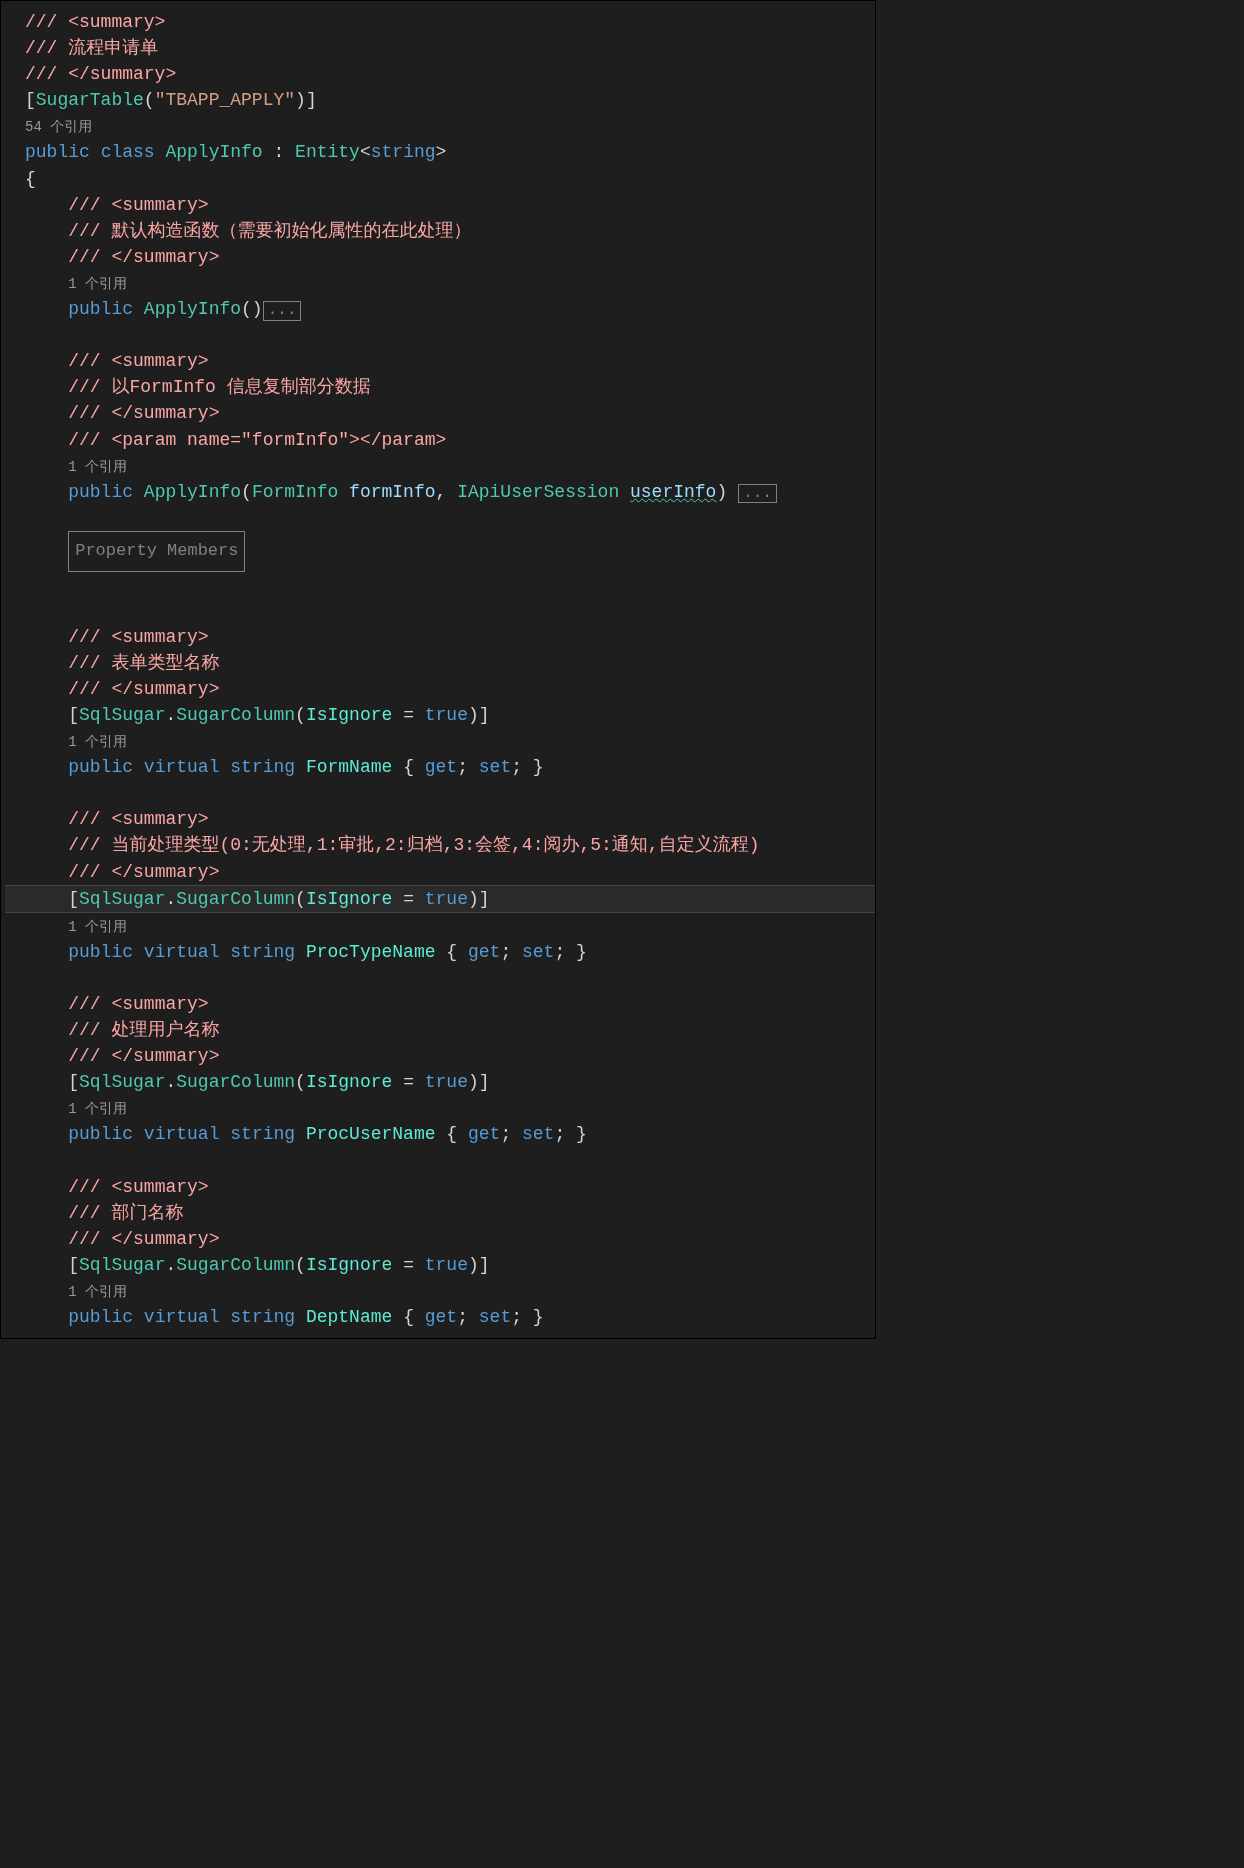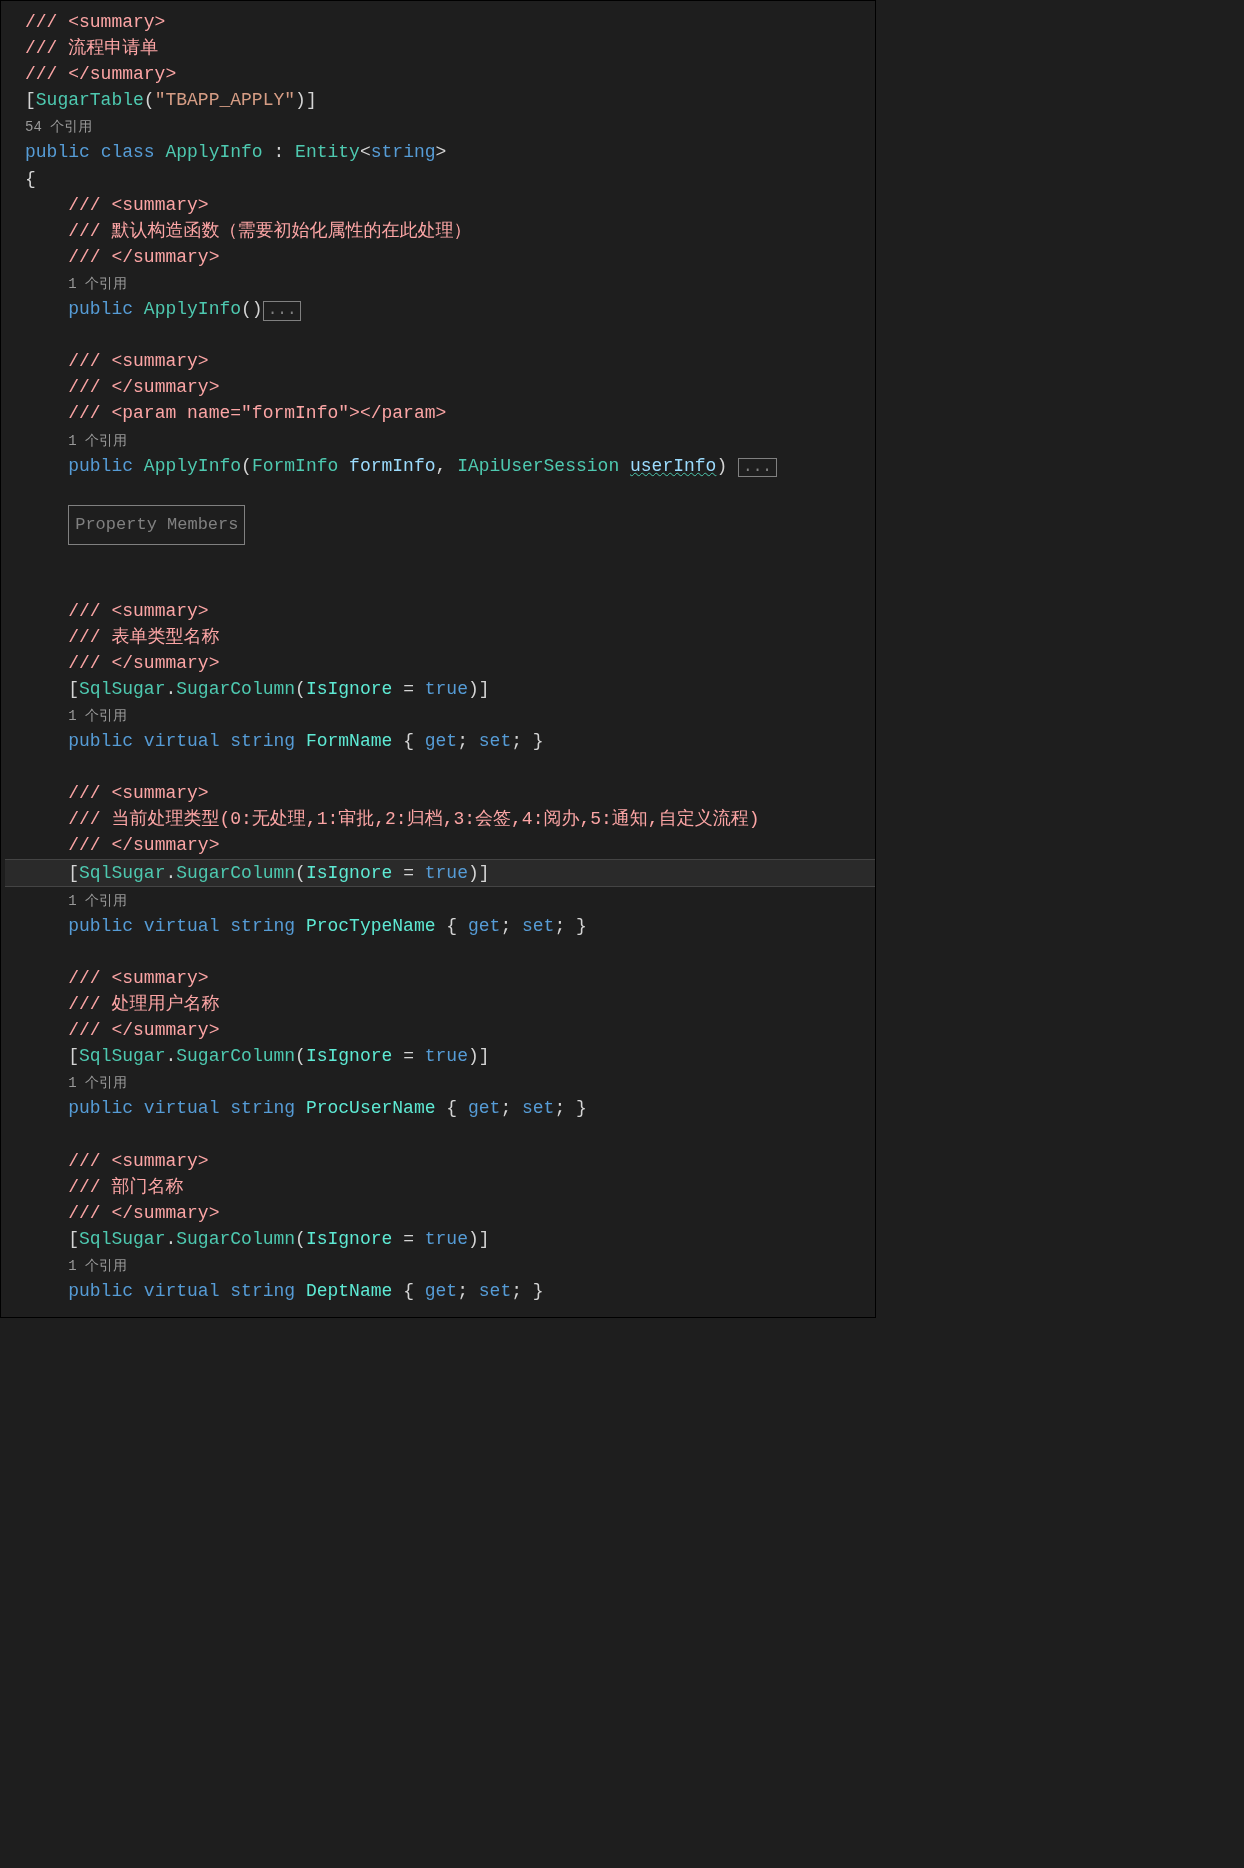--- a/index.html
+++ b/index.html
@@ -73,20 +73,21 @@
 
 <div class="line">    <span class="c-comment">/// &lt;summary&gt;</span></div>
 <div class="line">    <span class="c-comment">/// 默认构造函数（需要初始化属性的在此处理）</span></div>
 <div class="line">    <span class="c-comment">/// &lt;/summary&gt;</span></div>
 <div class="line">    <span class="c-codelens">1 个引用</span></div>
 <div class="line">    <span class="c-keyword">public</span> <span class="c-type">ApplyInfo</span><span class="c-punct">()</span><span class="collapse-box">...</span></div>
 
 <div class="line"> </div>
 
 <div class="line">    <span class="c-comment">/// &lt;summary&gt;</span></div>
+<div class="line">    <span class="c-comment">/// 以FormInfo 信息复制部分数据</span></div>
 <div class="line">    <span class="c-comment">/// &lt;/summary&gt;</span></div>
 <div class="line">    <span class="c-comment">/// &lt;param name=</span><span class="c-comment">"formInfo"</span><span class="c-comment">&gt;&lt;/param&gt;</span></div>
 <div class="line">    <span class="c-codelens">1 个引用</span></div>
 <div class="line">    <span class="c-keyword">public</span> <span class="c-type">ApplyInfo</span><span class="c-punct">(</span><span class="c-type">FormInfo</span> <span class="c-param">formInfo</span><span class="c-punct">,</span> <span class="c-type">IApiUserSession</span> <span class="c-param wavy">userInfo</span><span class="c-punct">)</span> <span class="collapse-box">...</span></div>
 
 <div class="line"> </div>
 
 <div class="line">    <span class="region-box">Property Members</span></div>
 
 <div class="line"> </div>

